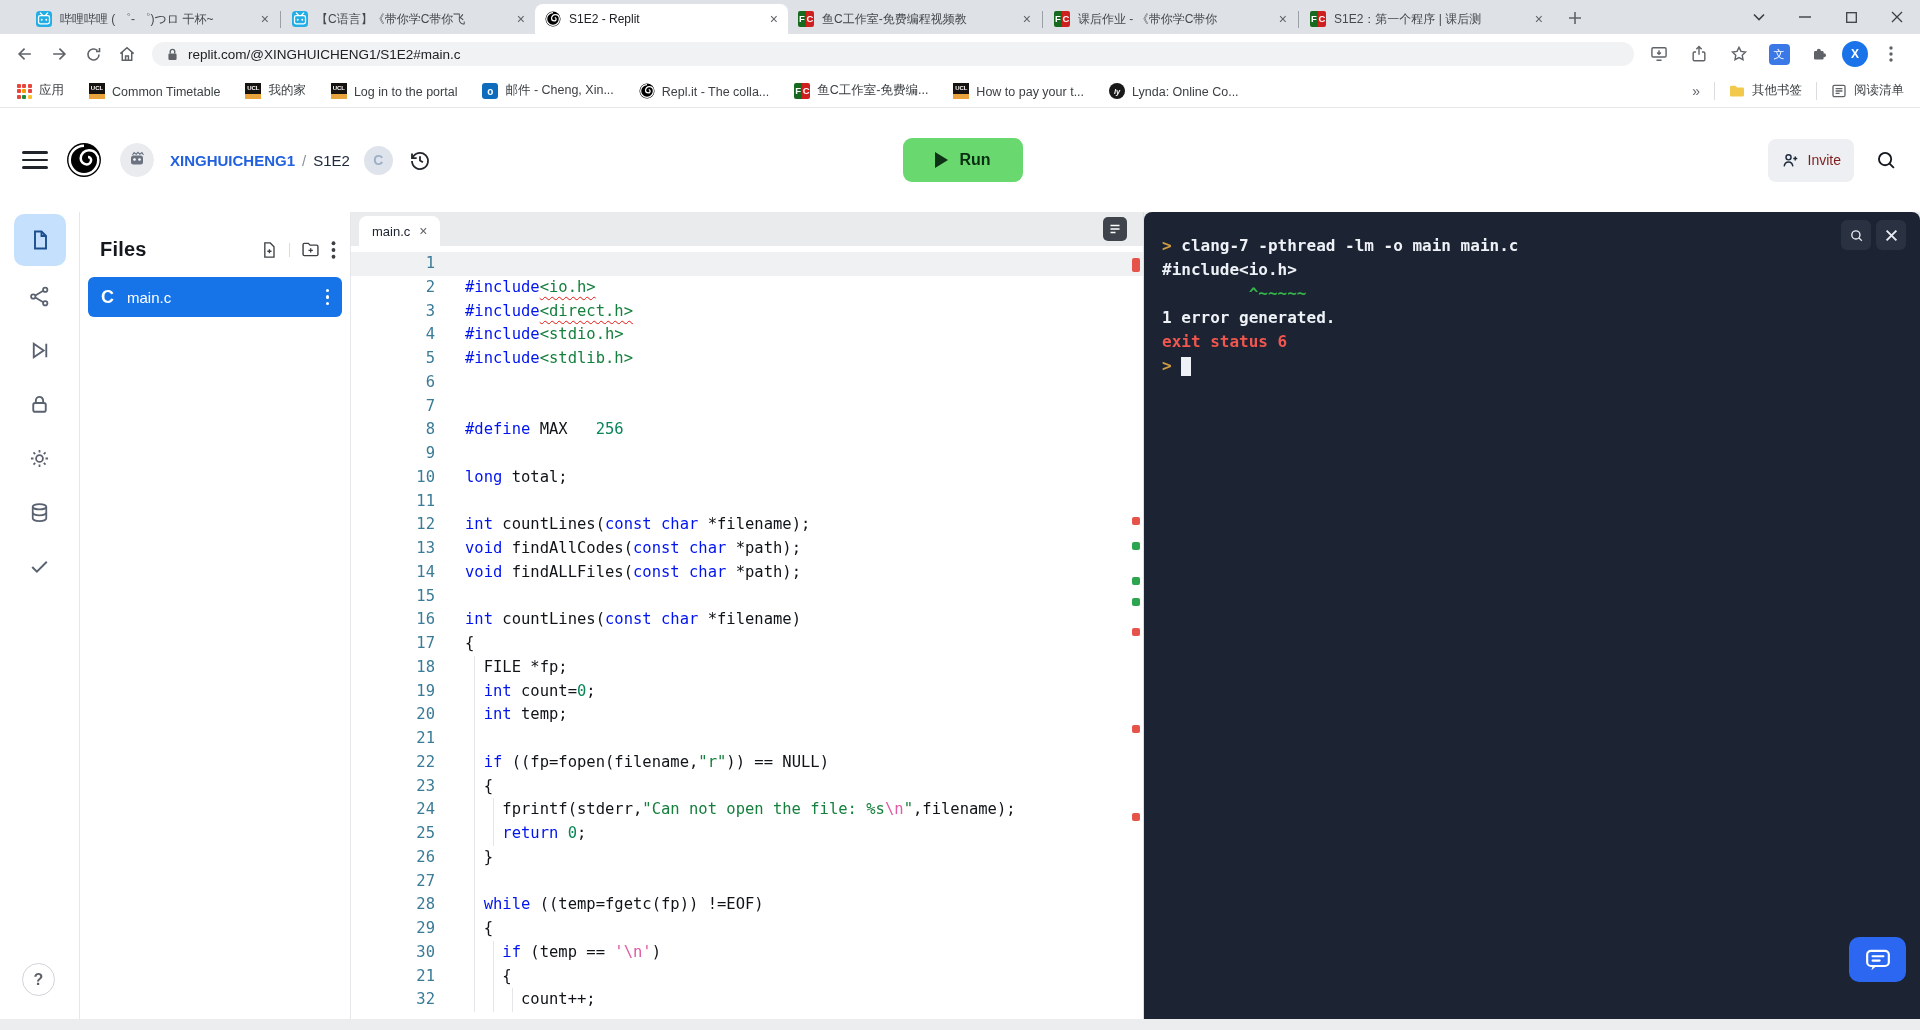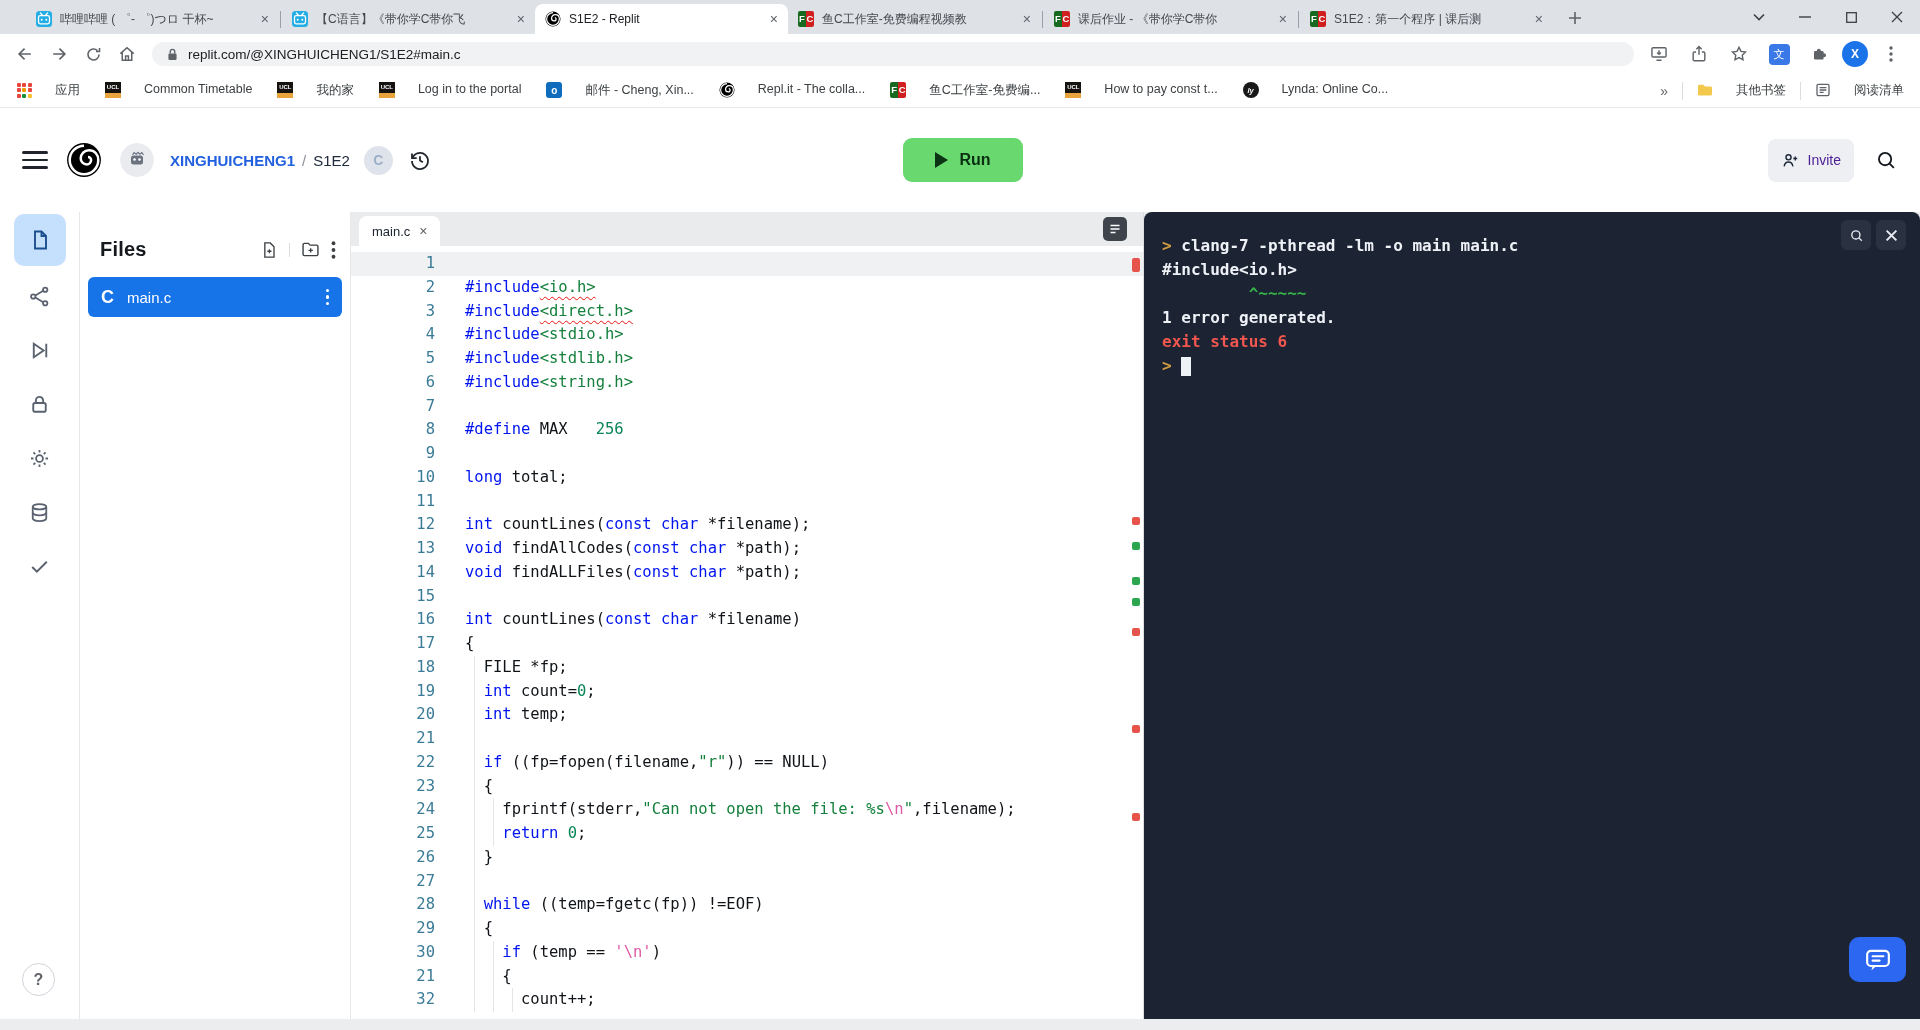--- a/index.html
+++ b/index.html
@@ -18,21 +18,21 @@
   .winbtn{width:46px;display:grid;place-items:center;color:#3c4043}
   
   .toolbar{height:40px;background:#fff;display:flex;align-items:center;padding:0 8px}
   .navbtn{width:34px;height:34px;display:grid;place-items:center;border-radius:50%}
   .addr{flex:1;height:24px;background:#f0f2f4;border-radius:15px;display:flex;align-items:center;gap:9px;padding:0 14px;margin:0 8px}
   .url{font-size:13.5px;color:#202124;white-space:nowrap}
   .tool-right{display:flex;align-items:center;gap:6px;padding-right:4px}
   .avatar-x{width:26px;height:26px;border-radius:50%;background:#1a73e8;color:#fff;font-size:12px;font-weight:700;display:grid;place-items:center}
   
   .bookmarks{height:34px;background:#fff;display:flex;align-items:center;gap:25px;padding:0 16px;font-size:12.5px;color:#3c4043;border-bottom:1px solid #e6e8ea}
-  .bm{display:flex;align-items:flex-start;gap:23px;white-space:nowrap}
+  .bm{display:flex;align-items:flex-end;gap:7px;white-space:nowrap}
   .bm-right{margin-left:auto;display:flex;align-items:center;gap:14px}
   .vsep{width:1px;height:18px;background:#dadce0}
   .fav{width:16px;height:16px;flex:0 0 16px;display:grid;place-items:center}
   .fav-fc{width:16px;height:16px;display:flex;border-radius:2px;overflow:hidden;font-weight:800;font-size:9.5px;line-height:16px;text-align:center;color:#fff}
   .fav-fc i{font-style:normal;width:8px;background:#17691f}
   .fav-fc b{width:8px;background:#cf1f1f}
   .fav-ol{width:16px;height:16px;border-radius:3px;background:#0f6cbd;color:#fff;font-weight:800;font-size:10px;display:grid;place-items:center}
   .fav-ucl{width:16px;height:16px;background:#15120f;position:relative;color:#fff;font-size:6px;font-weight:700;text-align:center;line-height:11px}
   .fav-ucl::after{content:"";position:absolute;left:0;right:0;bottom:0;height:5px;background:#e8a33d}
   .fav-ly{width:16px;height:16px;border-radius:50%;background:#191919;color:#fff;font-size:7.5px;font-style:italic;font-weight:700;display:grid;place-items:center}
@@ -42,21 +42,21 @@
   .hamburger i{height:2.5px;background:#21252b;border-radius:2px}
   .avatar{width:34px;height:34px;border-radius:50%;margin:0 16px 0 18px;overflow:hidden}
   .crumbs{display:flex;align-items:center;gap:7px;font-size:15px}
   .crumb-user{color:#2160df;font-weight:700}
   .crumb-sep{color:#8a9199}
   .crumb-proj{color:#202b3d}
   .cbadge{width:29px;height:29px;border-radius:50%;background:#dfe4ec;color:#9db0c8;font-weight:800;font-size:14px;display:grid;place-items:center;margin:0 10px 0 14px}
   .runbtn{position:absolute;left:903px;top:50%;transform:translateY(-50%);width:120px;height:44px;border-radius:9px;background:#68d86f;display:flex;align-items:center;justify-content:center;gap:11px;font-size:16px;font-weight:700;color:#0a2e12}
   .runbtn .tri{width:0;height:0;border-left:13px solid #0d3317;border-top:8px solid transparent;border-bottom:8px solid transparent}
   .hdr-right{position:absolute;right:16px;display:flex;align-items:center;gap:14px}
-  .invite{height:43px;border-radius:8px;background:#edeff2;display:flex;align-items:center;gap:8px;padding:0 13px;font-size:14px;color:#4c1d95}
+  .invite{height:43px;border-radius:8px;background:#edeff2;display:flex;align-items:center;gap:8px;padding:0 13px;font-size:14px;color:#7f1d1d}
   
   .content{display:flex;height:807px}
   .rail{width:80px;background:#fff;border-right:1px solid #e5e7ea;display:flex;flex-direction:column;align-items:center;padding-top:2px}
   .tile{width:52px;height:52px;border-radius:10px;background:#c5e0fd;display:grid;place-items:center;margin-bottom:3px}
   .ric{width:54px;height:54px;display:grid;place-items:center}
   .files{width:271px;background:#fff;border-right:1px solid #e5e7ea}
   .files-head{display:flex;align-items:center;padding:26px 14px 0 20px}
   .files-title{font-size:20px;font-weight:700;color:#15181d;letter-spacing:.2px}
   .fh-icons{margin-left:auto;display:flex;align-items:center;gap:10px}
   .file-row{margin:16px 8px 0;height:40px;border-radius:6px;background:#1673e8;color:#fff;display:flex;align-items:center;gap:13px;padding:0 13px}
@@ -332,21 +332,21 @@
             <i>F</i>
             <b>C</b>
           </span>
         </span>
         <span>鱼C工作室-免费编...</span>
       </span>
       <span class="bm">
         <span class="fav">
           <span class="fav-ucl">UCL</span>
         </span>
-        <span>How to pay const t...</span>
+        <span>How to pay your t...</span>
       </span>
       <span class="bm">
         <span class="fav">
           <span class="fav-ly">ly</span>
         </span>
         <span>Lynda: Online Co...</span>
       </span>
     </span>
   <div class="bm-right">
     <span style="color:#5f6368;font-size:14px">»</span>
@@ -516,21 +516,21 @@
           </svg>
       </div>
     </div>
     <div class="code">
       <div id="code-lines">
           <div class="cl cur"><span class="ln">1</span><span class="ct"></span></div>
           <div class="cl"><span class="ln">2</span><span class="ct"><span class="s-kw">#include</span><span class="s-inc s-sq">&lt;io.h&gt;</span></span></div>
           <div class="cl"><span class="ln">3</span><span class="ct"><span class="s-kw">#include</span><span class="s-inc s-sq">&lt;direct.h&gt;</span></span></div>
           <div class="cl"><span class="ln">4</span><span class="ct"><span class="s-kw">#include</span><span class="s-inc">&lt;stdio.h&gt;</span></span></div>
           <div class="cl"><span class="ln">5</span><span class="ct"><span class="s-kw">#include</span><span class="s-inc">&lt;stdlib.h&gt;</span></span></div>
-          <div class="cl"><span class="ln">6</span><span class="ct"><span class="s-kw">#include</span><span class="s-inc">&lt;string.h&gt;</span></span></div>
+          <div class="cl"><span class="ln">6</span></div>
           <div class="cl"><span class="ln">7</span><span class="ct"></span></div>
           <div class="cl"><span class="ln">8</span><span class="ct"><span class="s-kw">#define</span><span> MAX   </span><span class="s-num">256</span></span></div>
           <div class="cl"><span class="ln">9</span><span class="ct"></span></div>
           <div class="cl"><span class="ln">10</span><span class="ct"><span class="s-kw">long</span><span> total;</span></span></div>
           <div class="cl"><span class="ln">11</span><span class="ct"></span></div>
           <div class="cl"><span class="ln">12</span><span class="ct"><span class="s-kw">int</span><span> countLines(</span><span class="s-kw">const</span><span> </span><span class="s-kw">char</span><span> *filename);</span></span></div>
           <div class="cl"><span class="ln">13</span><span class="ct"><span class="s-kw">void</span><span> findAllCodes(</span><span class="s-kw">const</span><span> </span><span class="s-kw">char</span><span> *path);</span></span></div>
           <div class="cl"><span class="ln">14</span><span class="ct"><span class="s-kw">void</span><span> findALLFiles(</span><span class="s-kw">const</span><span> </span><span class="s-kw">char</span><span> *path);</span></span></div>
           <div class="cl"><span class="ln">15</span><span class="ct"></span></div>
           <div class="cl"><span class="ln">16</span><span class="ct"><span class="s-kw">int</span><span> countLines(</span><span class="s-kw">const</span><span> </span><span class="s-kw">char</span><span> *filename)</span></span></div>

